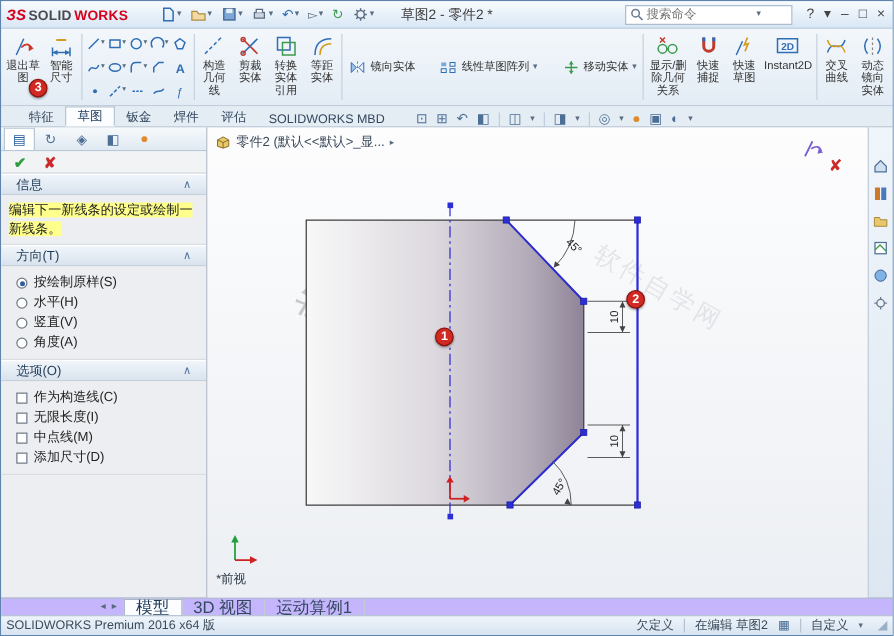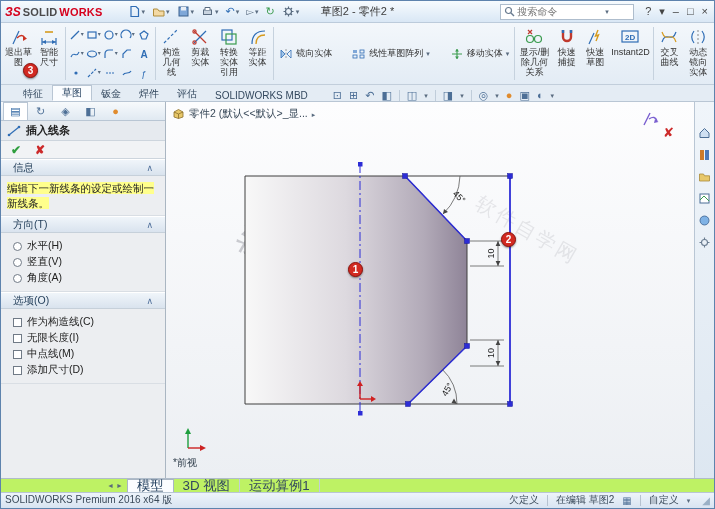--- a/index.html
+++ b/index.html
@@ -77,21 +77,21 @@
   .balloon{position:absolute;width:15px;height:15px;border-radius:50%;background:#d22a22;border:1px solid #8e130e;color:#fff;font-weight:bold;font-size:10px;display:flex;align-items:center;justify-content:center;box-shadow:0 1px 2px rgba(0,0,0,.45);z-index:30}
   .gfx-svg{position:absolute;left:0;top:0;z-index:5}
   .dml{stroke:#5a5a5a;stroke-width:.8;fill:none}
   .dimt{font-size:9px;fill:#222;text-anchor:middle;font-family:"Liberation Sans","DejaVu Sans",sans-serif}
 
   
   .taskpane{width:20px;flex:0 0 20px;background:linear-gradient(#f0f5fa,#dde7f1);border-left:1px solid #b9c6d4;display:flex;flex-direction:column;align-items:center;padding-top:24px;gap:9px}
   .tp-btn{border:none;background:transparent;padding:0;line-height:0}
 
   
-  .bottomtabs{height:14px;flex:0 0 14px;background:#bef264;border-top:1px solid #b0bcca;display:flex;align-items:stretch;padding-left:102px;font-size:9.5px}
+  .bottomtabs{height:14px;flex:0 0 14px;background:#c4b5fd;border-top:1px solid #b0bcca;display:flex;align-items:stretch;padding-left:74px;font-size:9.5px}
   .scrolls{display:flex;align-items:center;gap:2px;color:#5a6a7a;font-size:7px;padding:0 4px}
   .btab{display:flex;align-items:center;padding:0 9px;border:none;background:transparent;color:#33485e;border-right:1px solid #c2ccd8}
   .btab.active{background:#fbfdff;border:1px solid #aab6c4;border-bottom:none;color:#1c3a5a}
 
   
   .statusbar{height:16px;flex:0 0 16px;background:linear-gradient(#eef4fa,#d8e4f2);border-top:1px solid #b9c6d4;display:flex;align-items:flex-start;padding:0 4px;font-size:10px;color:#3a4a5a}
   .sb-right{margin-left:auto;display:flex;align-items:center;gap:8px}
   .sb-sep{width:1px;height:11px;background:#b6c2d0}
   .grip{color:#9ab0c6;font-size:10px;margin-left:4px}
 </style>
@@ -450,46 +450,42 @@
         <button class="pm-tab">
             <span>◈</span>
           </button>
         <button class="pm-tab">
             <span>◧</span>
           </button>
         <button class="pm-tab">
             <span style="color:#e08b2d">●</span>
           </button>
       </div>
-      <div class="pm-title">
-        <svg width="14" height="12">
-            <path class="ig" d="M2 10 L12 2"></path>
-            <circle cx="2" cy="10" r="1.3" fill="#2f6db5"></circle>
-            <circle cx="12" cy="2" r="1.3" fill="#2f6db5"></circle>
-          </svg>
-        <span>插入线条</span>
-      </div>
       <div class="pm-actions">
         <button class="ok" style="border:none;background:none">✔</button>
         <button class="no" style="border:none;background:none">✘</button>
       </div>
 
       <div class="pm-sec-h">
         <span>信息</span>
         <span class="chev">∧</span>
       </div>
       <div class="pm-body">
         <span class="hl">编辑下一新线条的设定或绘制一新线条。</span>
       </div>
 
       <div class="pm-sec-h">
         <span>方向(T)</span>
         <span class="chev">∧</span>
       </div>
       <div class="pm-body">
+        <div class="opt-row">
+            <span class="radio sel"></span>
+            <span class="opt-lbl">按绘制原样(S)</span>
+          </div>
         <div class="opt-row">
             <span class="radio"></span>
             <span class="opt-lbl">水平(H)</span>
           </div>
         <div class="opt-row">
             <span class="radio"></span>
             <span class="opt-lbl">竖直(V)</span>
           </div>
         <div class="opt-row">
             <span class="radio"></span>

